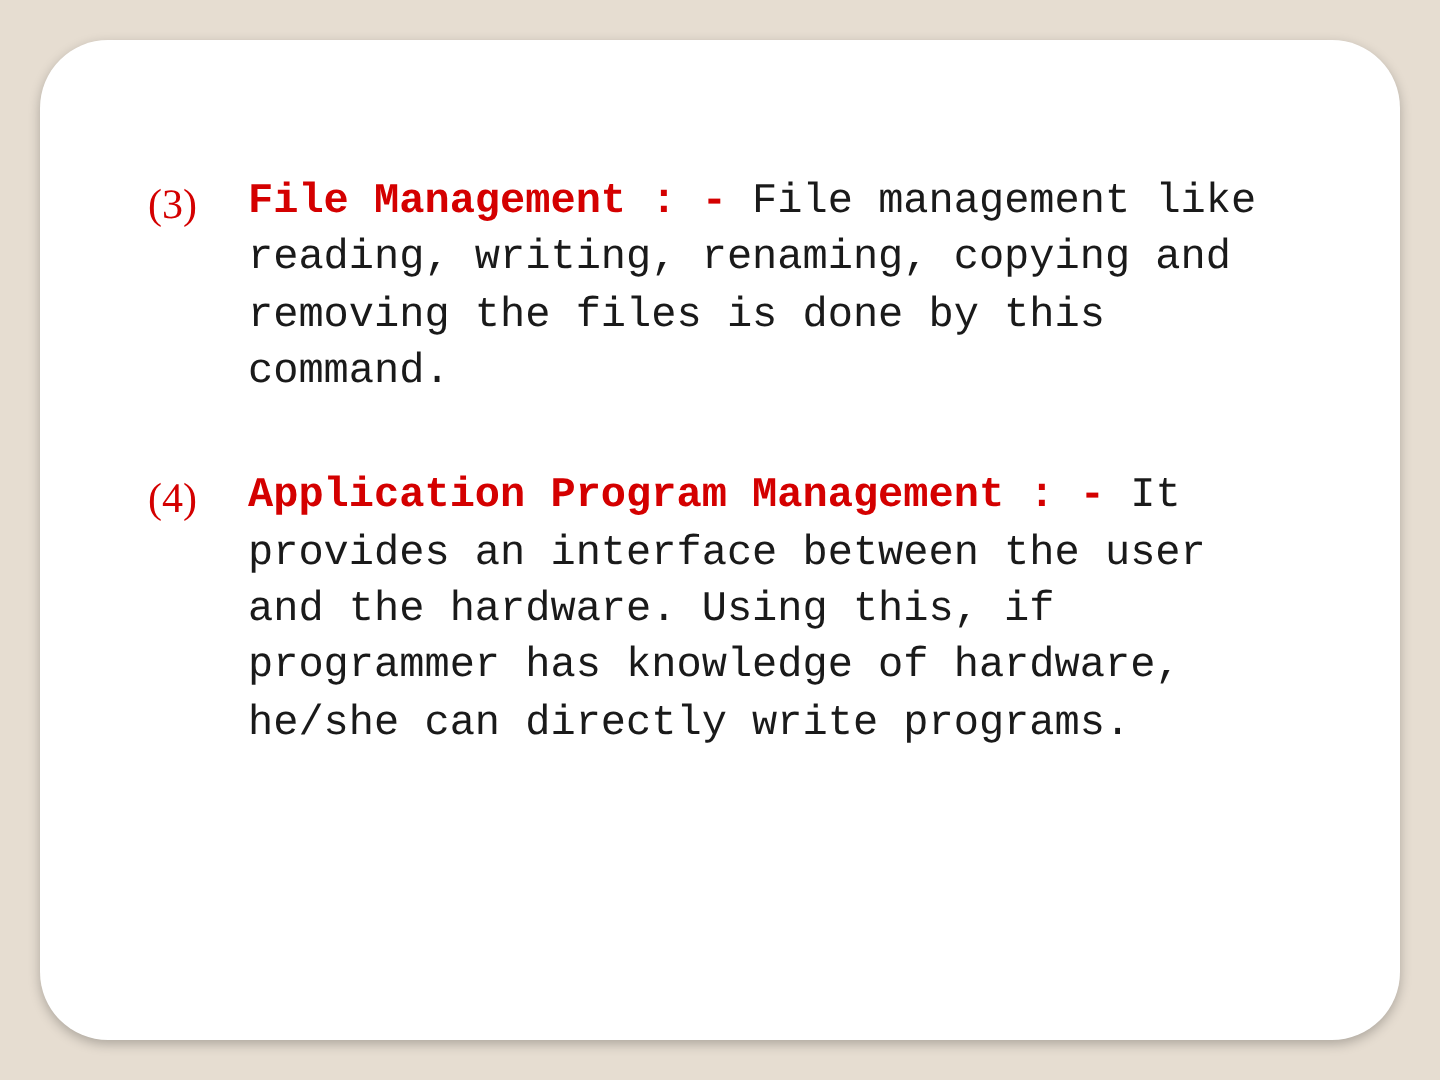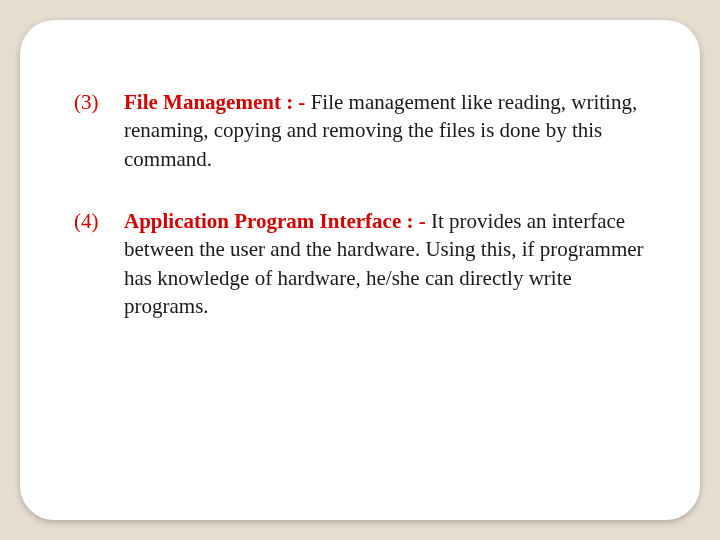--- a/index.html
+++ b/index.html
@@ -37,20 +37,21 @@
     color: #1a1a1a;
   }
   .num {
     color: #d40000;
     font-weight: 400;
     min-width: 50px;
     flex: 0 0 50px;
   }
   .body {
     flex: 1 1 auto;
+    font-family: Liberation Mono, monospace;
   }
   .body .heading {
     color: #d40000;
     font-weight: bold;
   }
   .body .sep {
     color: #d40000;
     font-weight: bold;
   }
   .body .text {
@@ -67,18 +68,18 @@
     <div class="item">
       <div class="num">(3)</div>
       <div class="body">
         <span class="heading">File Management</span><span class="sep"> : -</span><span class="text"> File management like reading, writing, renaming, copying and removing the files is done by this command.</span>
       </div>
     </div>
 
     <div class="item">
       <div class="num">(4)</div>
       <div class="body">
-        <span class="heading">Application Program Interface</span><span class="sep"> : -</span><span class="text">  It provides an interface between the user and the hardware. Using this, if programmer has knowledge of hardware, he/she can directly write programs.</span>
+        <span class="heading">Application Program Management</span><span class="sep"> : -</span><span class="text">  It provides an interface between the user and the hardware. Using this, if programmer has knowledge of hardware, he/she can directly write programs.</span>
       </div>
     </div>
 
   </div>
 </div>
 
 </body></html>

